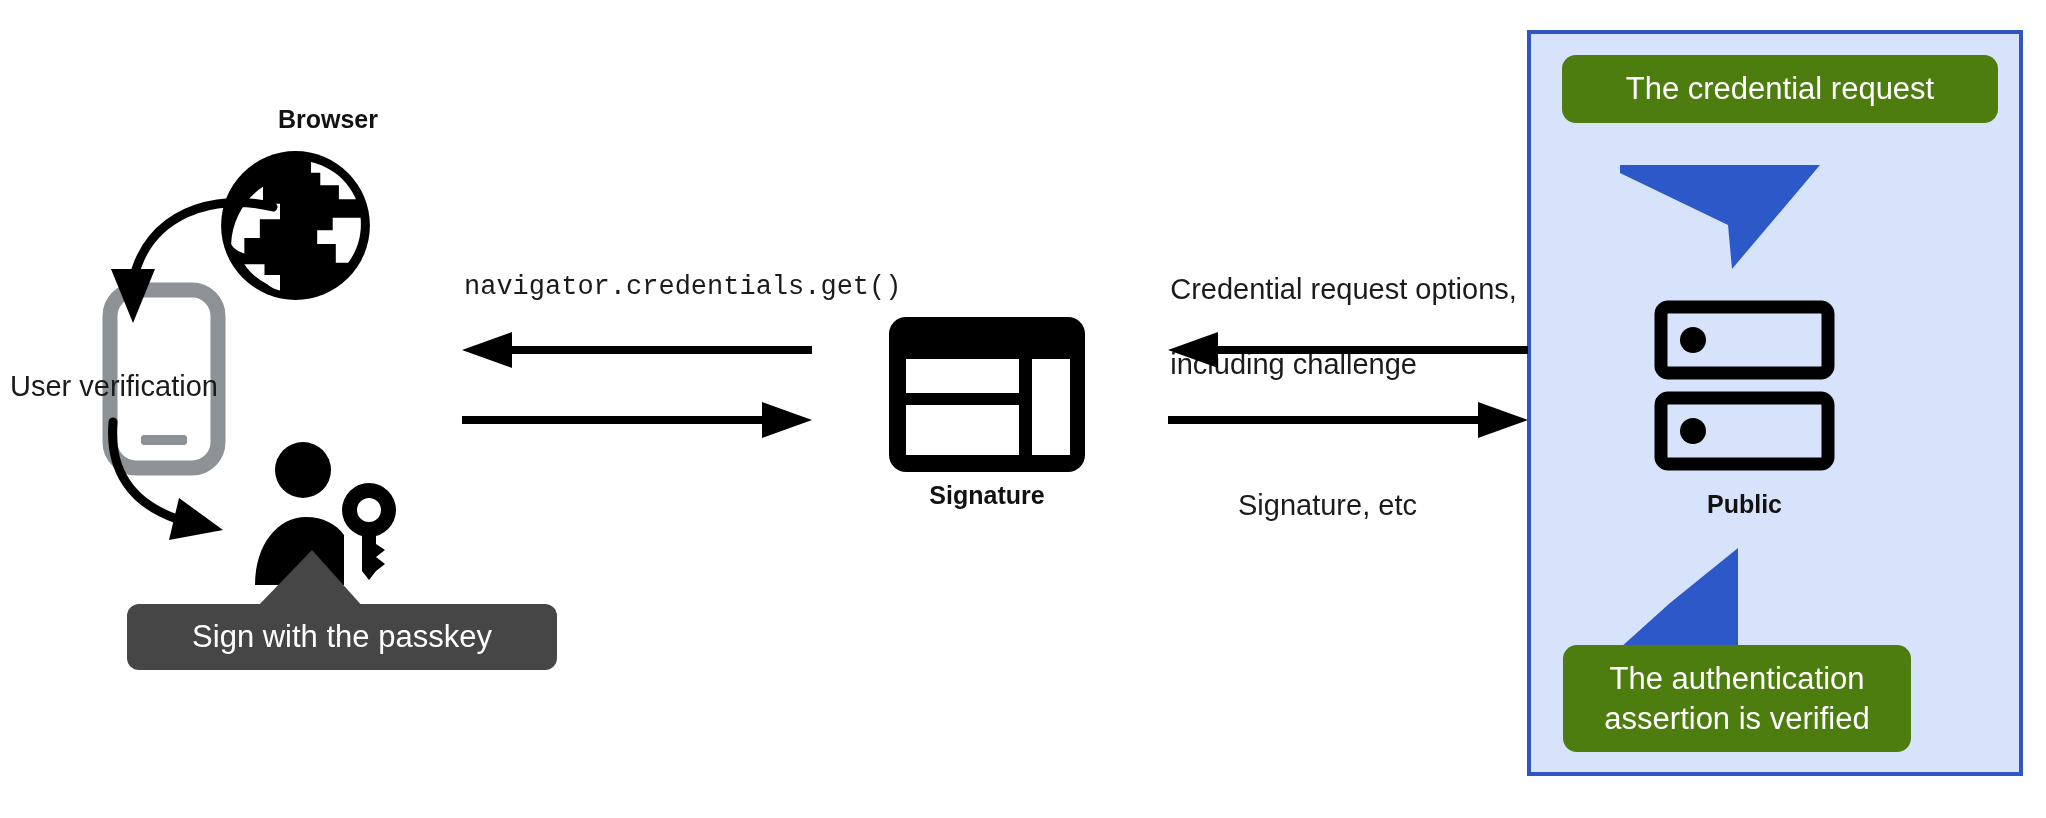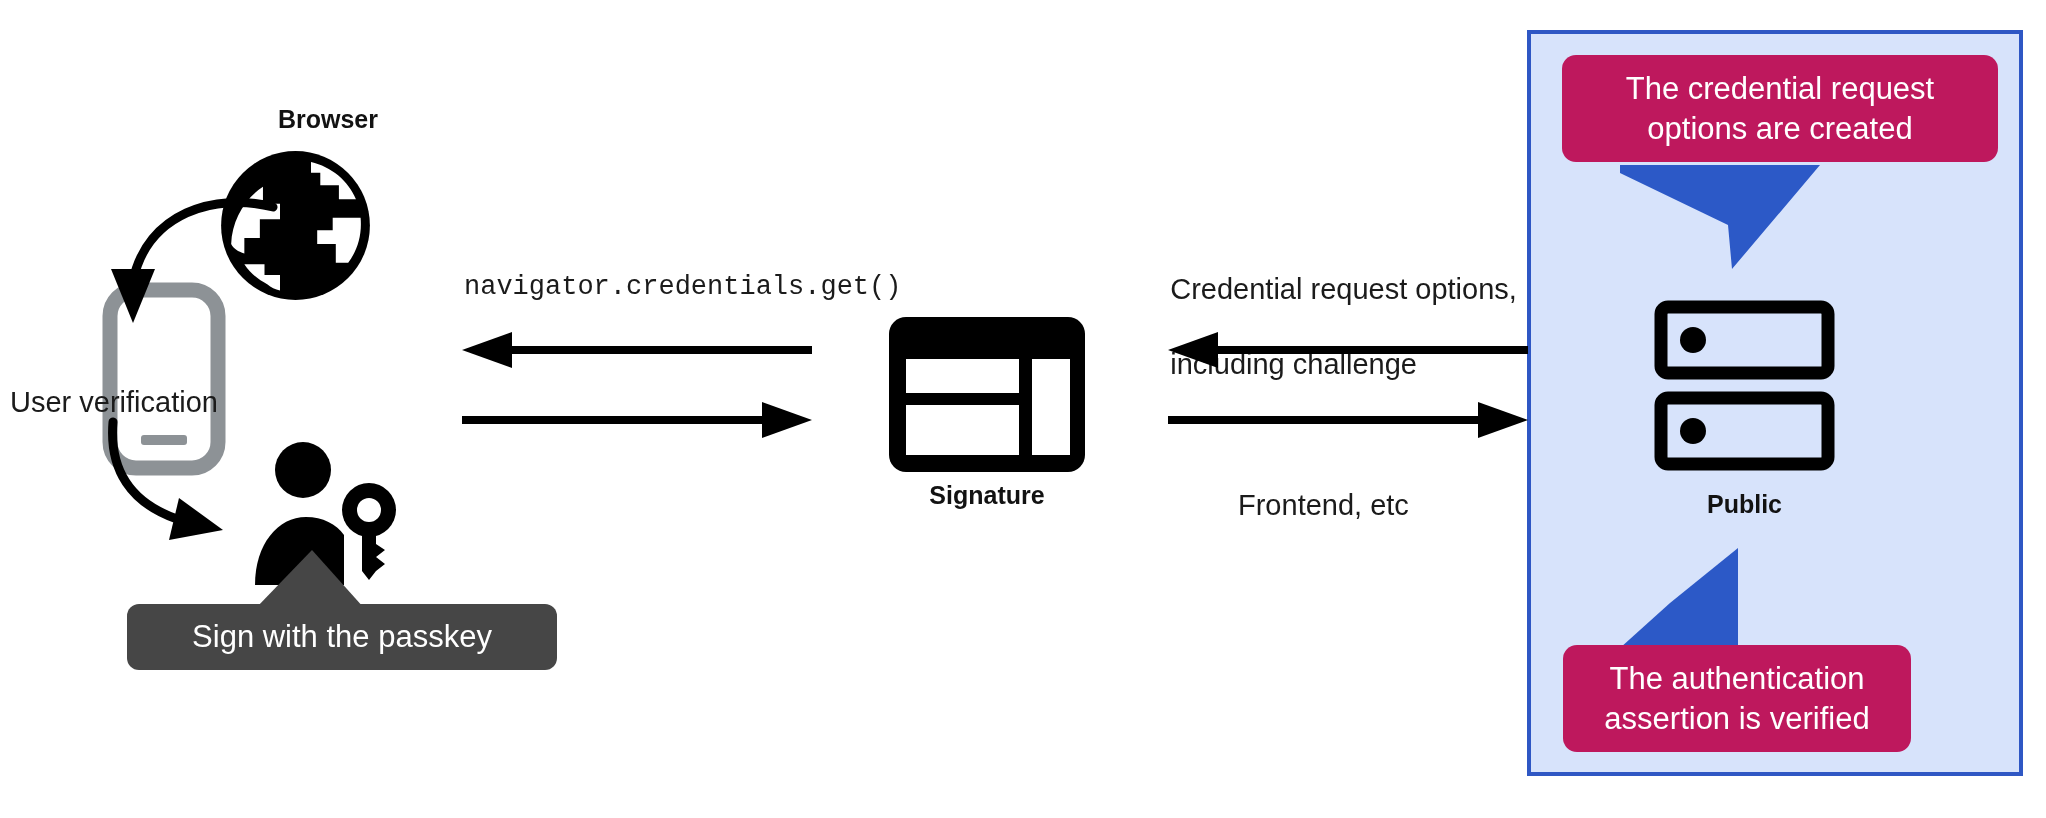--- a/index.html
+++ b/index.html
@@ -48,21 +48,21 @@
     top: 30px;
     width: 496px;
     height: 746px;
     background: #d7e3fb;
     border: 4px solid #2f57c4;
     box-sizing: border-box;
   }
 
   
   .callout-blue {
-    background: #be185d;
+    background: #4d7c0f;
     color: #ffffff;
     border-radius: 14px;
     font-size: 31px;
     line-height: 1.28;
     text-align: center;
     padding: 14px 24px;
     box-sizing: border-box;
     font-family: "Liberation Sans", sans-serif;
   }
   .callout-gray {
@@ -109,21 +109,21 @@
     </svg>
   </div>
 
   <div class="abs" style="left:95px; top:195px; width:185px; height:180px;">
     <svg width="185" height="180" viewBox="0 0 185 180">
       <path d="M178 12 C120 -3 52 18 38 86" fill="none" stroke="#000000" stroke-width="9" stroke-linecap="round"></path>
       <polygon points="38,128 16,74 60,74" fill="#000000"></polygon>
     </svg>
   </div>
 
-  <div class="abs label" style="left:10px; top:384px;">User verification</div>
+  <div class="abs label" style="left:10px; top:368px;">User verification</div>
 
   <div class="abs" style="left:105px; top:418px; width:210px; height:140px;">
     <svg width="210" height="140" viewBox="0 0 210 140">
       <path d="M8 4 C4 52 26 85 72 101" fill="none" stroke="#000000" stroke-width="9" stroke-linecap="round"></path>
       <polygon points="118,112 64,122 74,80" fill="#000000"></polygon>
     </svg>
   </div>
 
   <div class="abs" style="left:245px; top:440px; width:155px; height:145px;">
     <svg width="155" height="145" viewBox="0 0 155 145">
@@ -187,30 +187,29 @@
     </svg>
   </div>
 
   <div class="abs" style="left:1168px; top:400px; width:360px; height:40px;">
     <svg width="360" height="40" viewBox="0 0 360 40">
       <line x1="0" y1="20" x2="316" y2="20" stroke="#000000" stroke-width="8"></line>
       <polygon points="360,20 310,2 310,38" fill="#000000"></polygon>
     </svg>
   </div>
 
-  <div class="abs label" style="left:1238px; top:487px;">Frontend, etc</div>
+  <div class="abs label" style="left:1238px; top:487px;">Signature, etc</div>
 
   <div class="abs" style="left:1620px; top:165px; width:230px; height:110px;">
     <svg width="230" height="110" viewBox="0 0 230 110">
       <polygon points="0,0 200,0 112,104 108,60 0,8" fill="#2c59c7"></polygon>
     </svg>
   </div>
   <div class="abs callout-blue" style="left:1562px; top:55px; width:436px;">
     <span>The credential request</span><br>
-    <span>options are created</span>
   </div>
 
   <div class="abs" style="left:1657px; top:303px; width:175px; height:165px;">
     <svg width="175" height="165" viewBox="0 0 175 165">
       <rect x="4" y="4" width="167" height="66" rx="7" ry="7" fill="none" stroke="#000000" stroke-width="13"></rect>
       <circle cx="36" cy="37" r="13" fill="#000000"></circle>
       <rect x="4" y="95" width="167" height="66" rx="7" ry="7" fill="none" stroke="#000000" stroke-width="13"></rect>
       <circle cx="36" cy="128" r="13" fill="#000000"></circle>
     </svg>
   </div>

